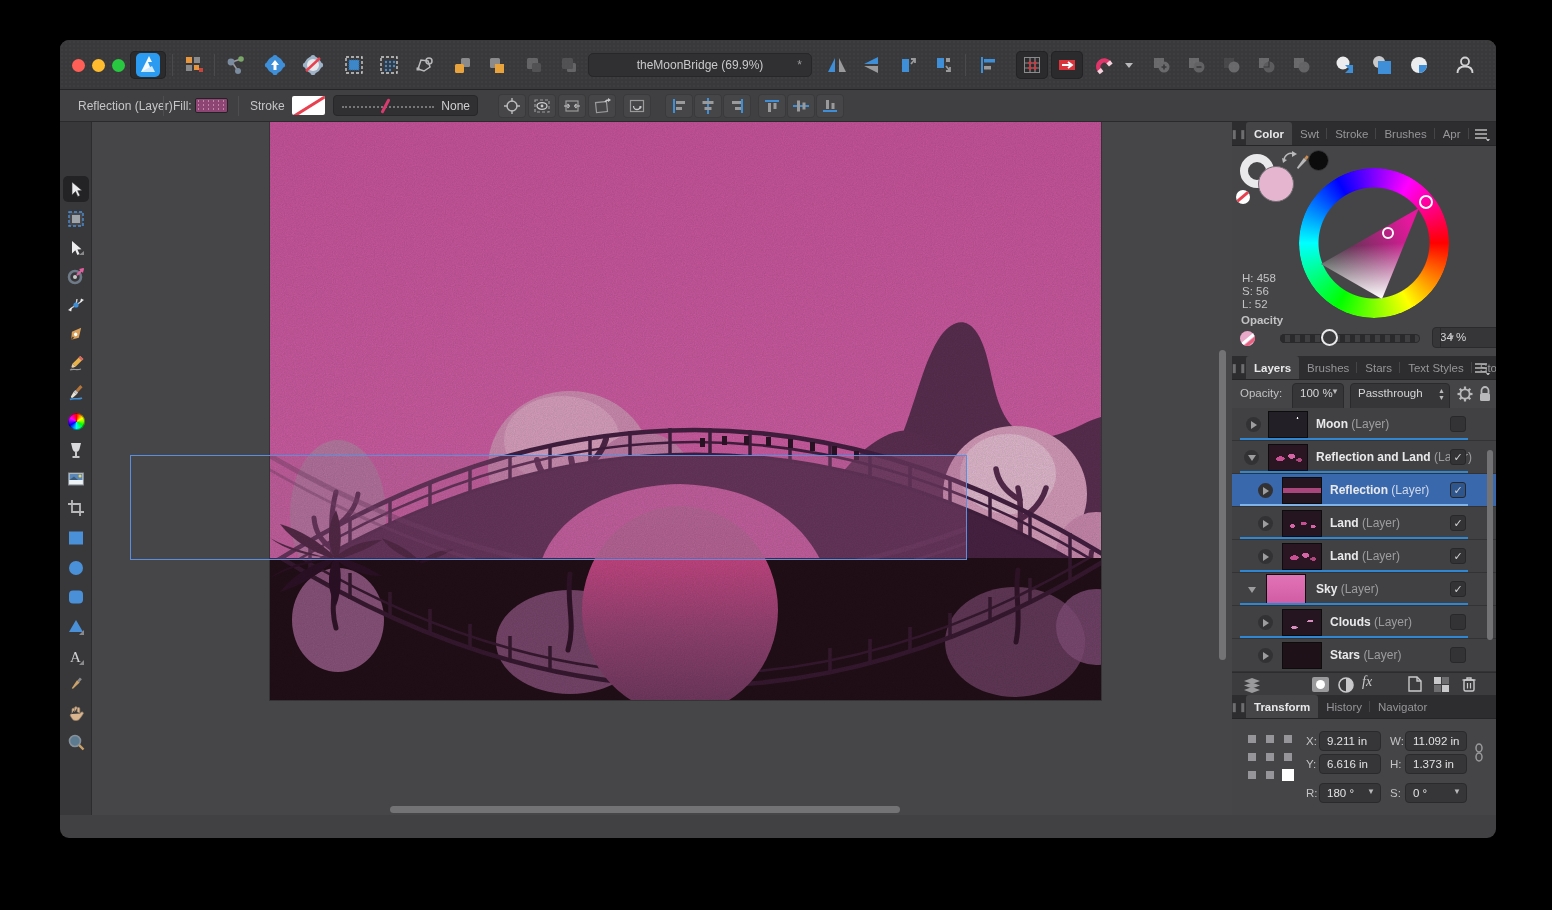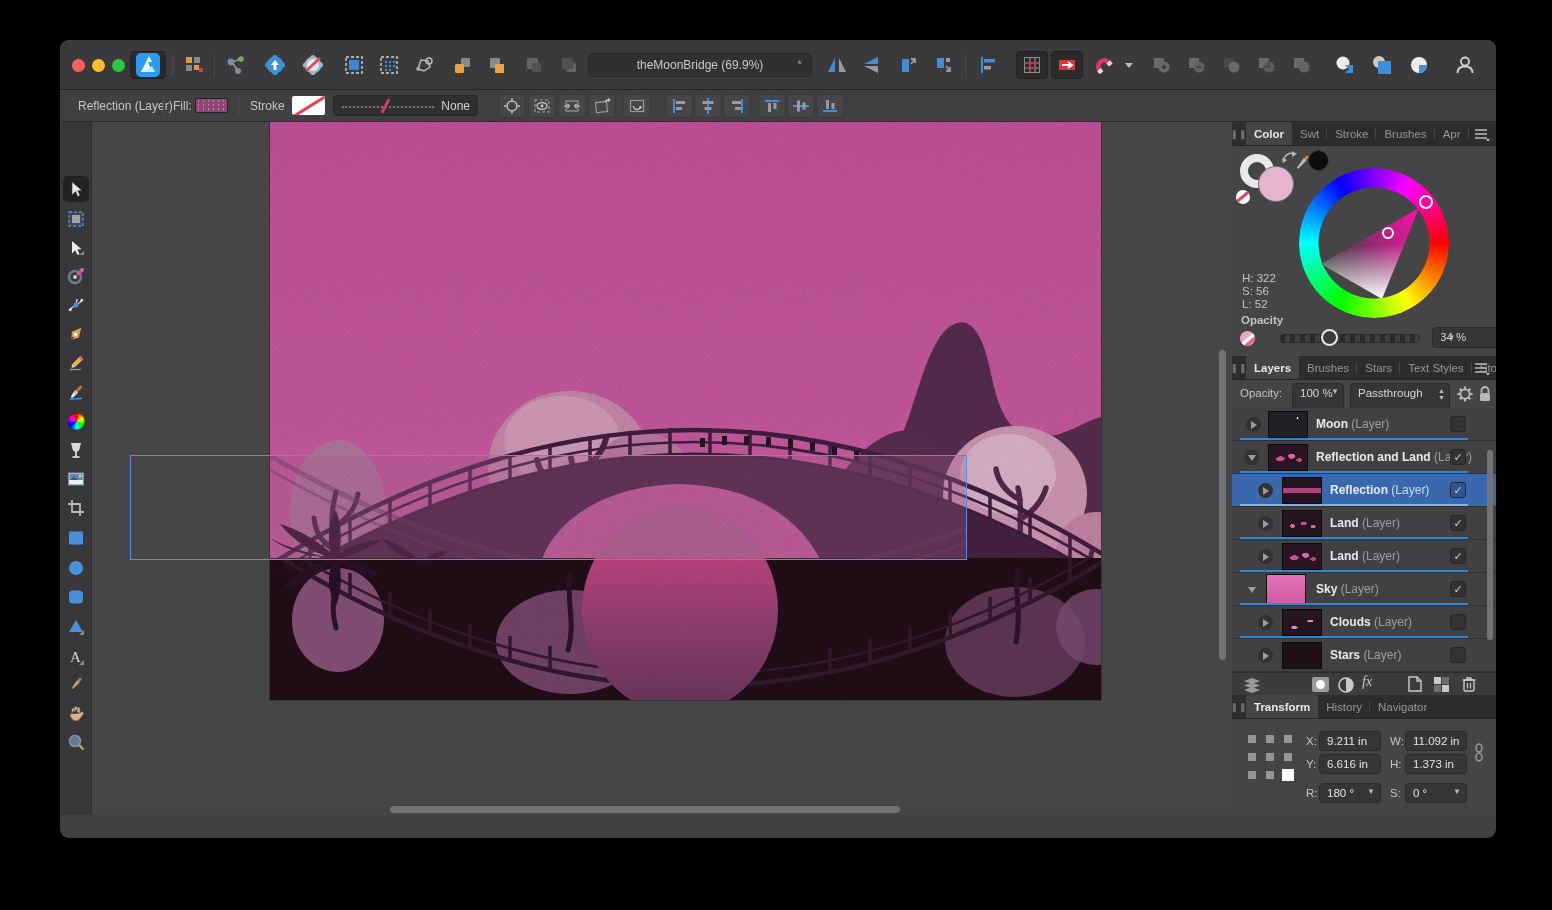--- a/index.html
+++ b/index.html
@@ -826,21 +826,21 @@
             <stop offset="0" stop-color="#ffffff"></stop>
               <stop offset="0.85" stop-color="#ffffff" stop-opacity="0"></stop>
           </linearGradient>
         </defs>
         <polygon points="120,40 83,131 22,96" fill="url(#triG1)"></polygon>
         <polygon points="120,40 83,131 22,96" fill="url(#triG2)"></polygon>
         <circle cx="127" cy="34" r="6" fill="none" stroke="#fff" stroke-width="2"></circle>
         <circle cx="89" cy="65" r="5" fill="none" stroke="#fff" stroke-width="2"></circle>
       </svg>
 
-      <span class="hsl" style="top:150px">H: 322</span>
+      <span class="hsl" style="top:150px">H: 458</span>
       <span class="hsl" style="top:163px">S: 56</span>
       <span class="hsl" style="top:176px">L: 52</span>
       <span class="opalabel">Opacity</span>
       <div class="opachip">
           <i></i>
           <i></i>
         </div>
       <div class="opatrack"></div>
       <div class="opathumb"></div>
       <div class="opaval">

